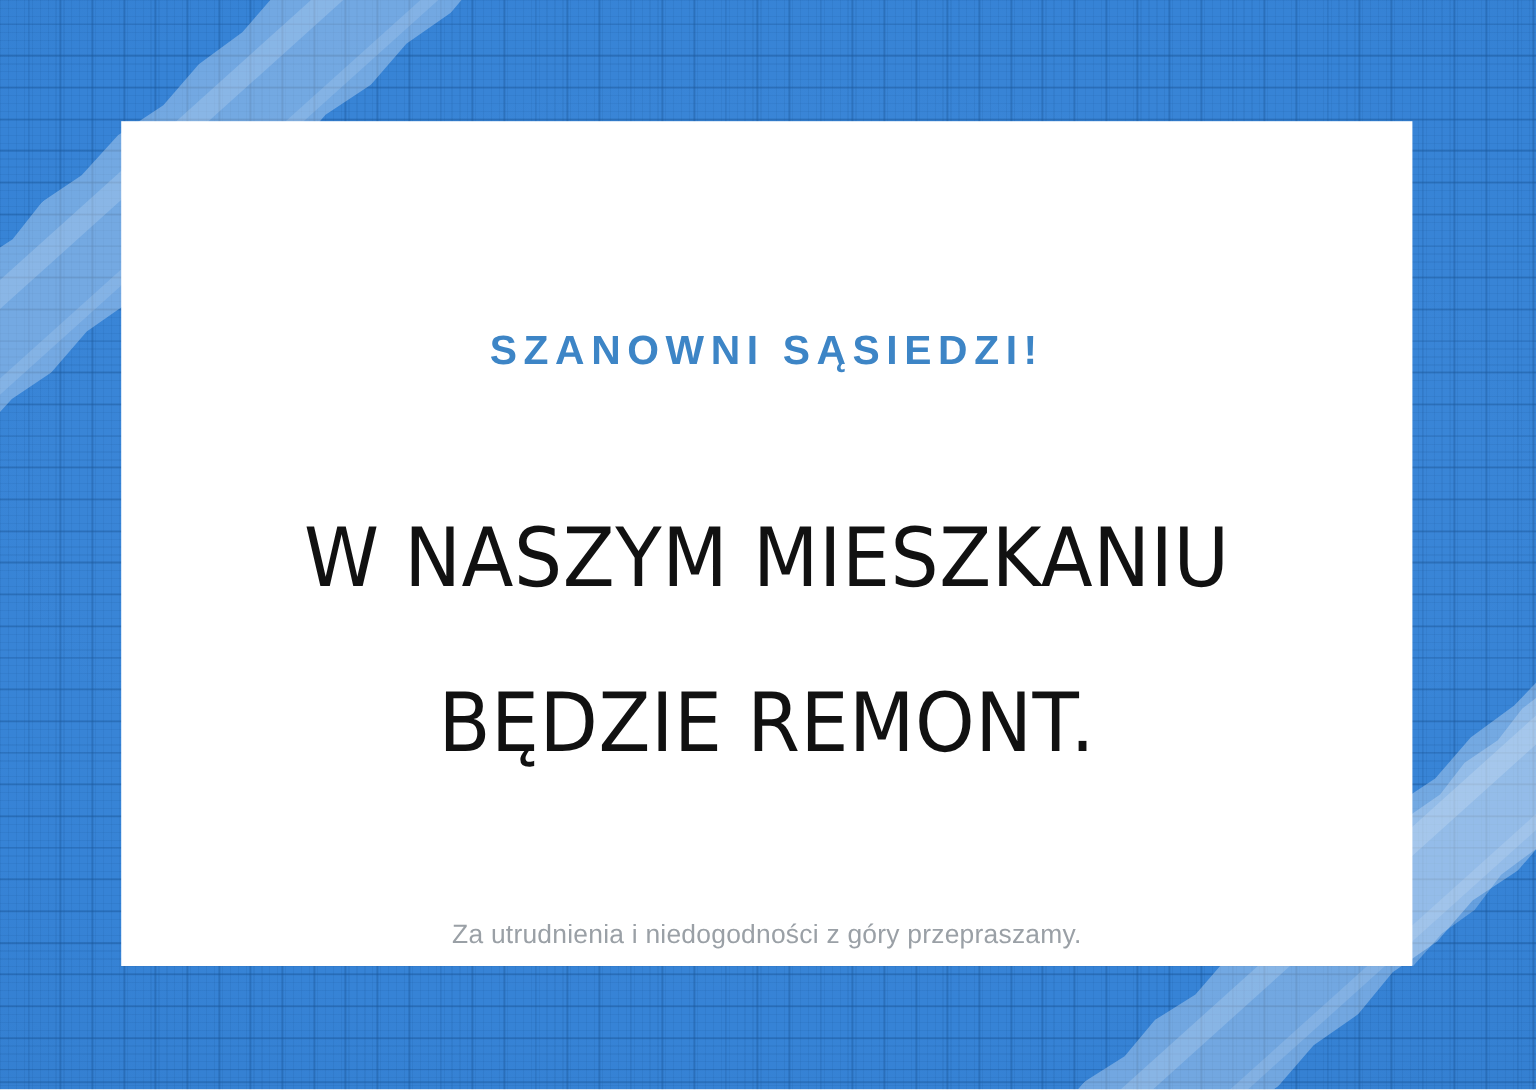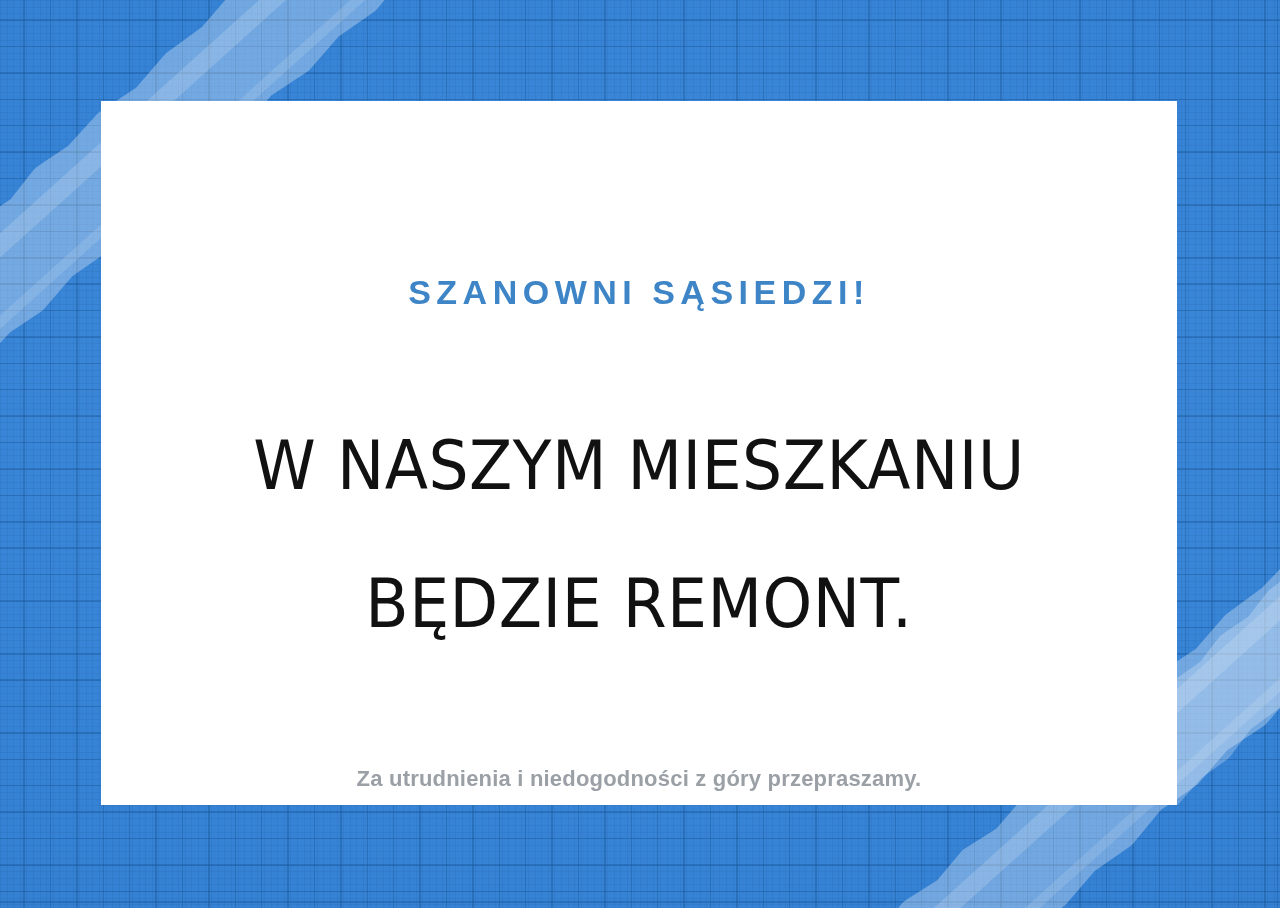--- a/index.html
+++ b/index.html
@@ -191,21 +191,21 @@
 
   .headline .line {
     display: block;
   }
 
   .subnote {
     margin: 0;
     padding-top: 56px;
     color: #9aa0a6;
     font-family: "Liberation Sans", "DejaVu Sans", sans-serif;
-    font-weight: 700;
+    font-weight: 400;
     font-size: 22px;
     letter-spacing: 0.2px;
     line-height: 1.4;
   }
 </style>
 </head>
 <body>
 
 <div id="poster">
 

